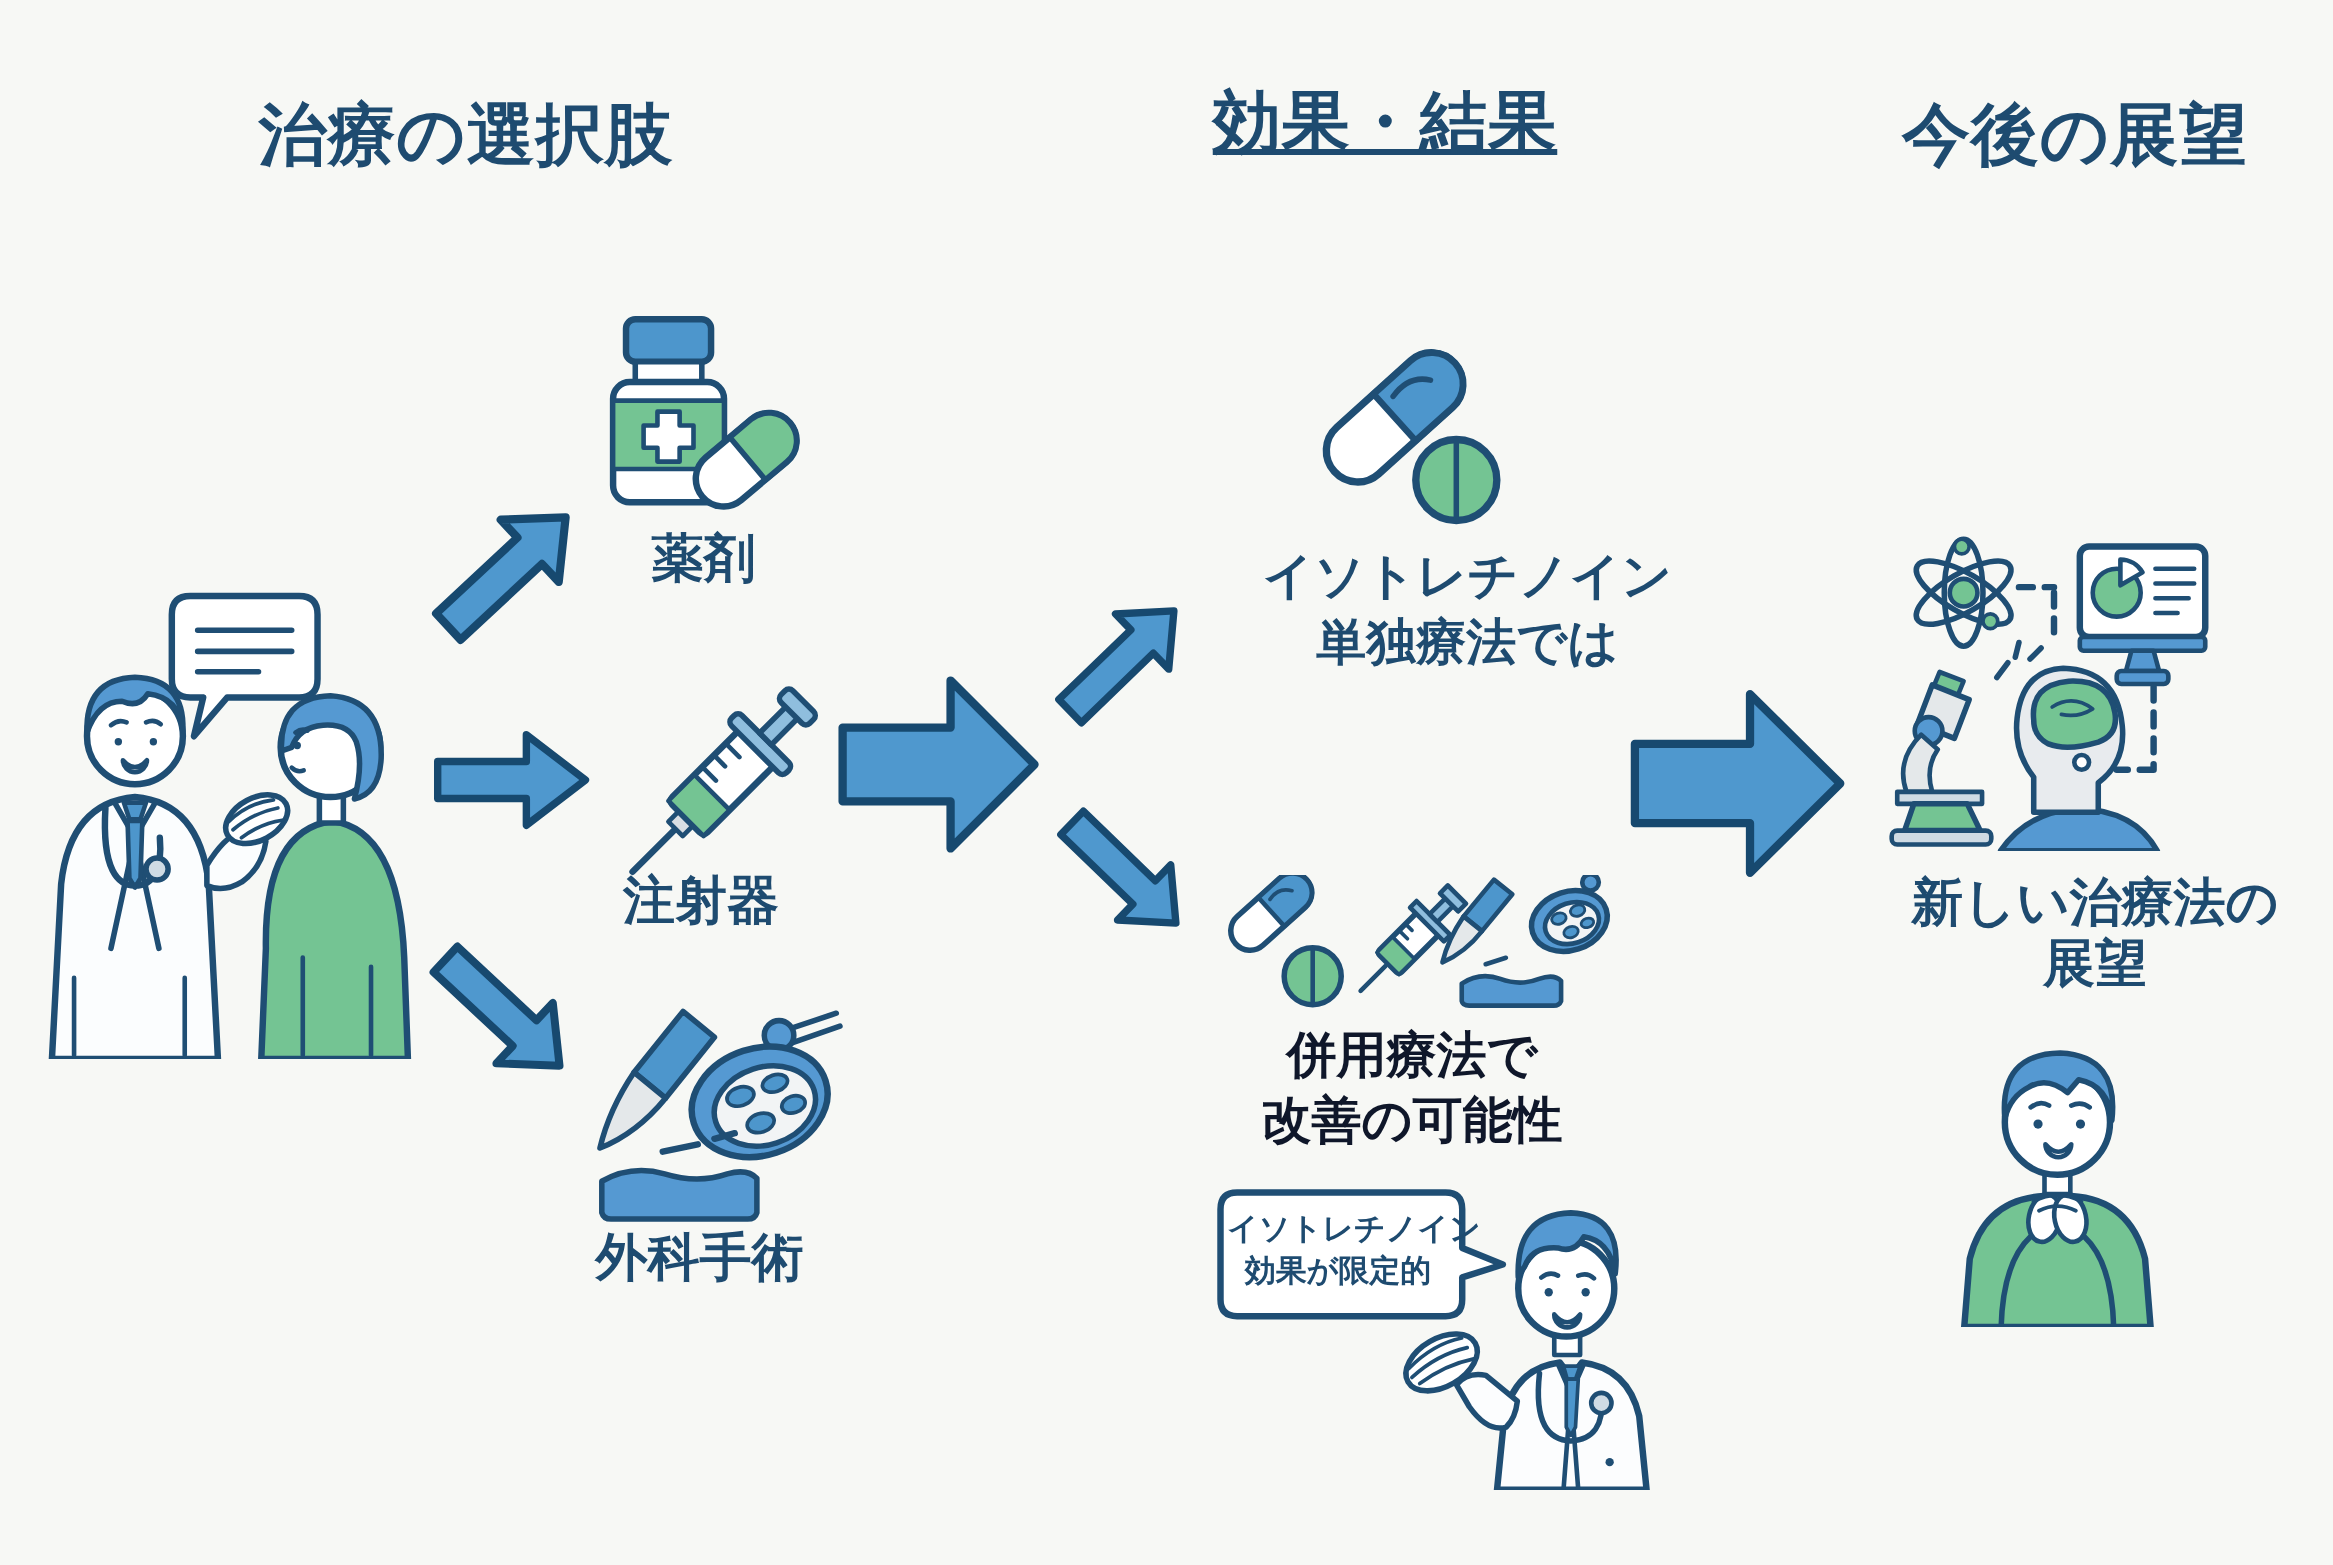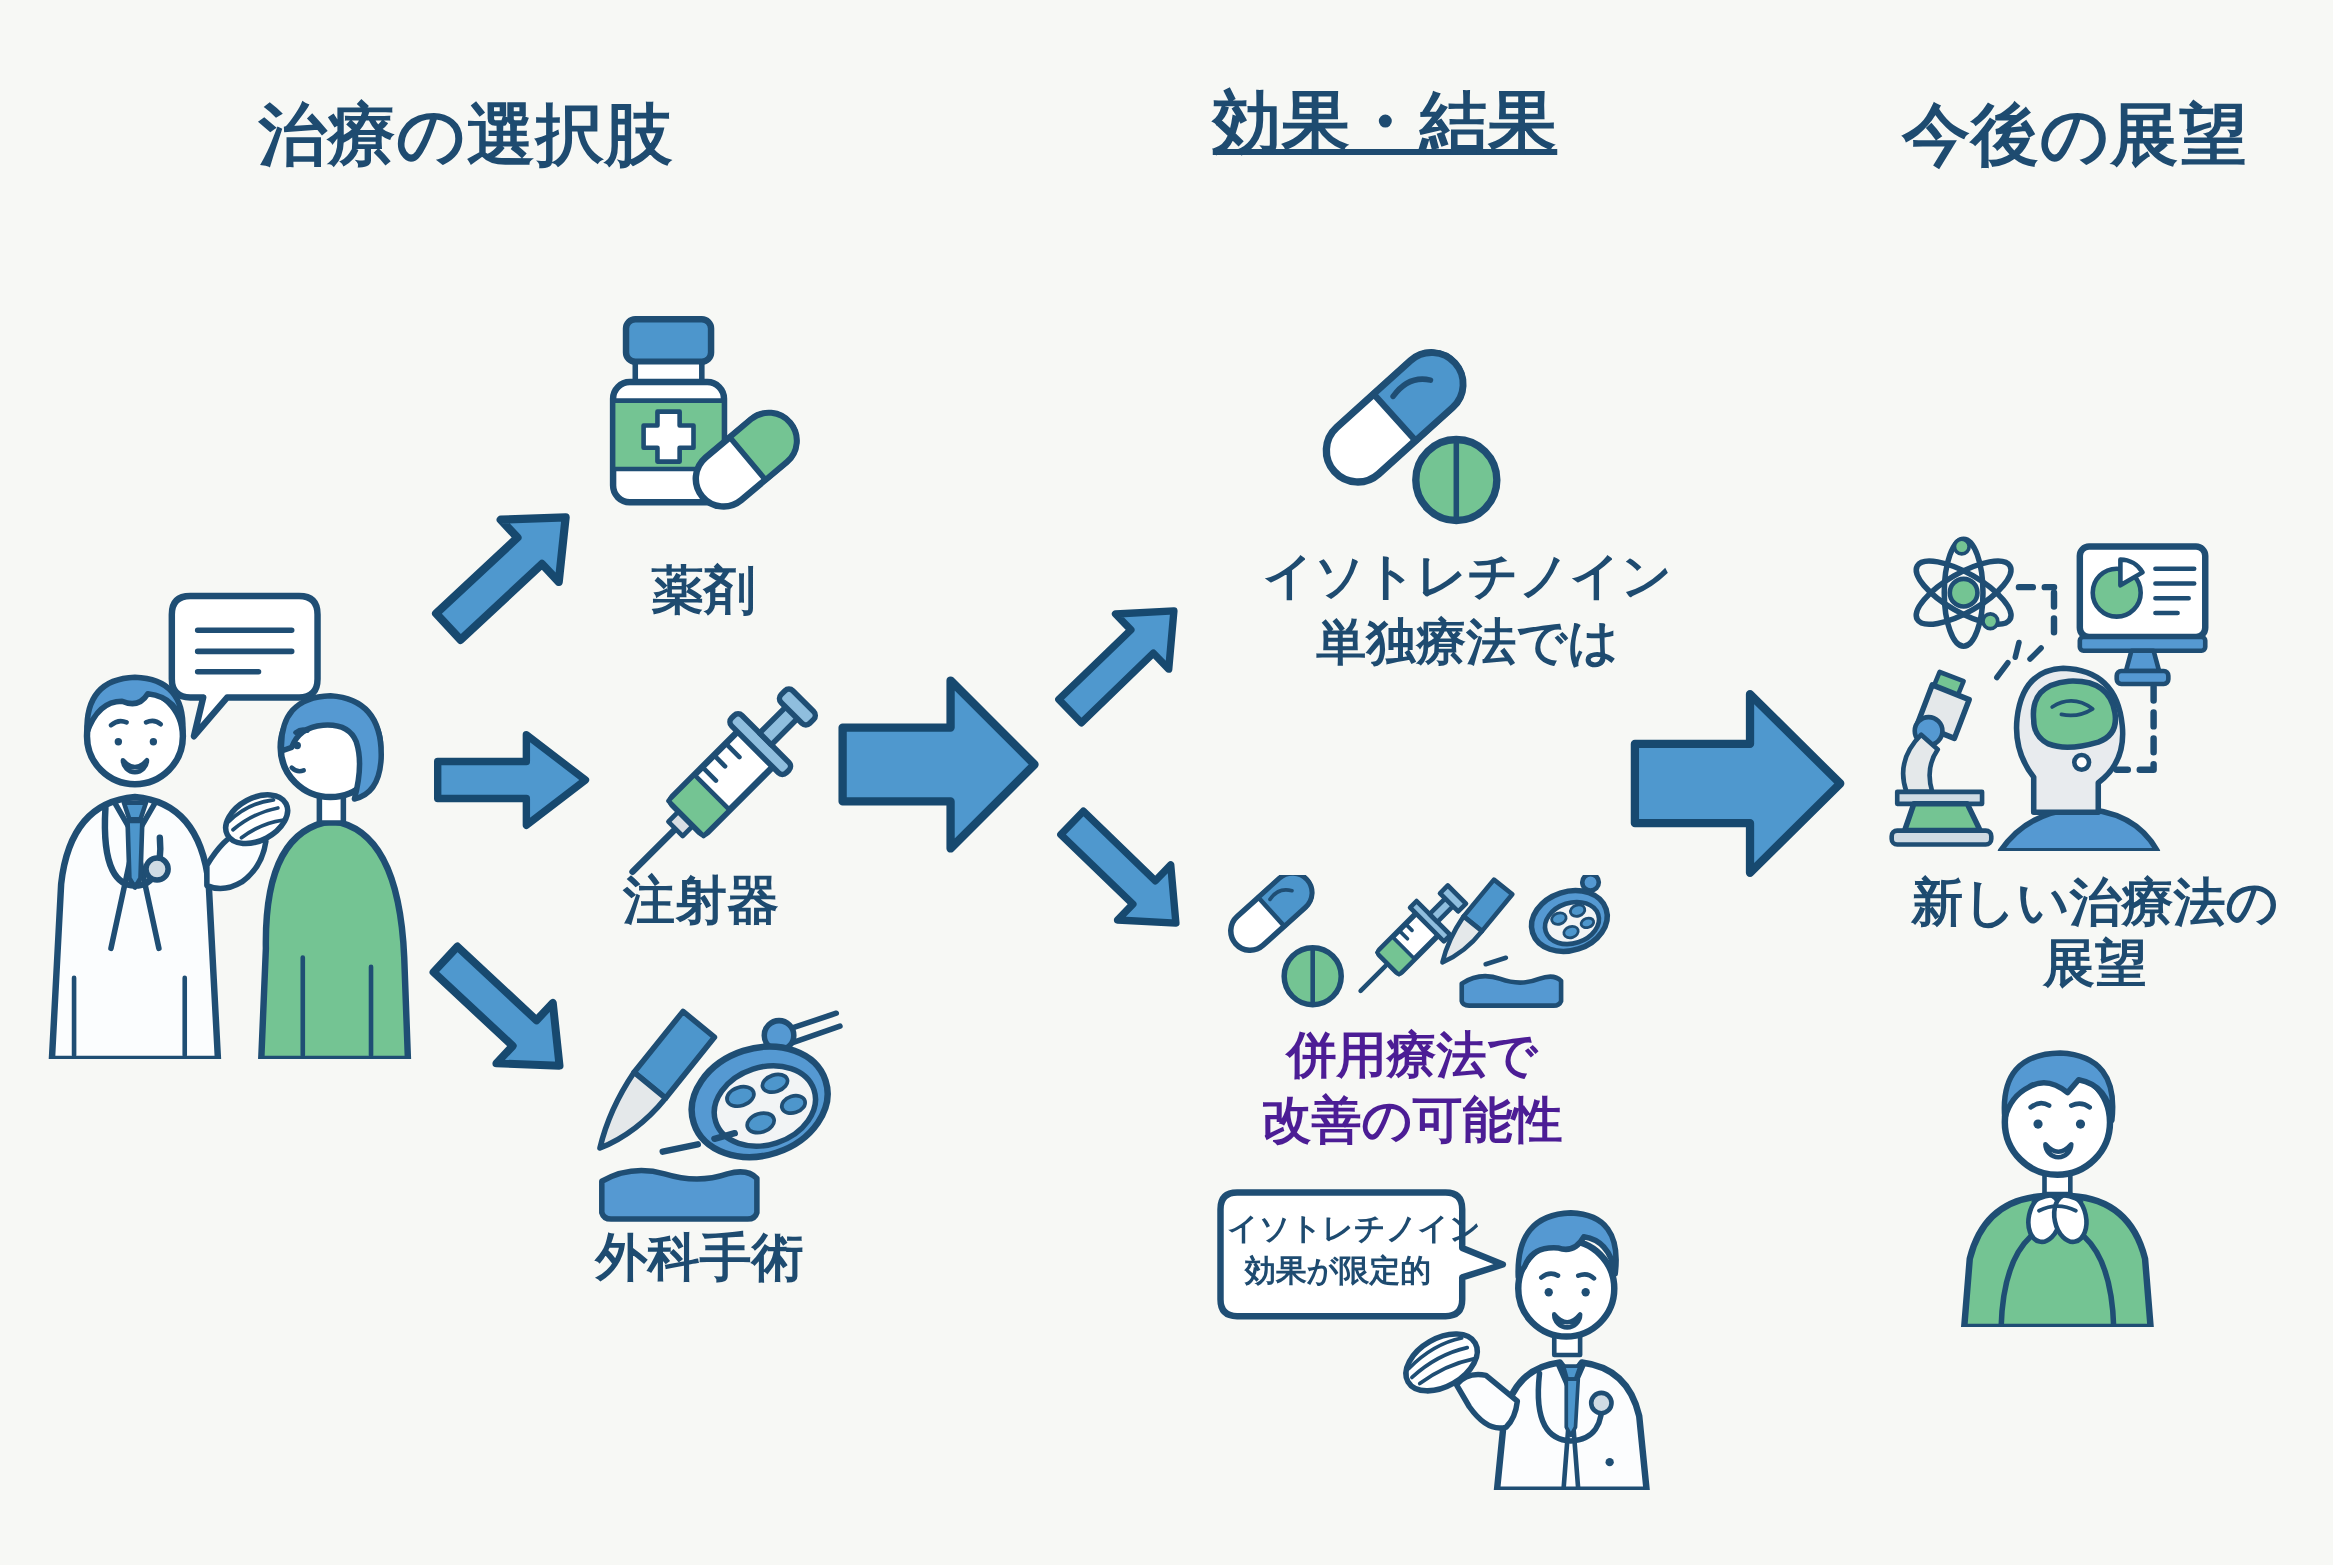--- a/index.html
+++ b/index.html
@@ -2,21 +2,21 @@
 <html style="font-size:14.8px"><head>
 <meta charset="utf-8">
 <style>
   html,body{margin:0;padding:0;background:#e8eae8;}
   .canvas{position:relative;width:2333px;height:1565px;background:#f7f8f5;overflow:hidden;
           font-family:"DejaVu Sans",sans-serif;}
   .abs{position:absolute;}
   .hdr{font-size:68px;font-weight:700;color:#1e4b70;text-align:center;letter-spacing:0.9px;white-space:nowrap;}
   .lbl{font-size:52px;font-weight:700;color:#1e4b70;text-align:center;white-space:nowrap;}
   .outcome{font-size:50px;font-weight:700;color:#1e4b70;text-align:center;line-height:66px;white-space:nowrap;}
-  .outcome2{font-size:50px;font-weight:700;color:#4c1d95;text-align:center;line-height:65px;white-space:nowrap;}
+  .outcome2{font-size:50px;font-weight:700;color:#0f172a;text-align:center;line-height:65px;white-space:nowrap;}
   .future{font-size:52px;font-weight:700;color:#1e4b70;text-align:center;line-height:61px;white-space:nowrap;}
   .bubbletext{font-size:31px;font-weight:700;color:#1e4b70;text-align:center;line-height:42px;white-space:nowrap;}
   svg{display:block;}
 </style>
 </head>
 <body>
 
 <div class="canvas">
 
   <div class="abs hdr" style="left:166px;top:90px;width:600px;">治療の選択肢</div>
@@ -85,21 +85,21 @@
       <rect x="36" y="56" width="72" height="24" fill="#ffffff" stroke-width="6"></rect>
       <rect x="12" y="78" width="120" height="130" rx="18" fill="#ffffff" stroke-width="7"></rect>
       <rect x="12" y="98" width="120" height="74" fill="#74c493" stroke-width="5"></rect>
       <path d="M60,110 h24 v15 h15 v24 h-15 v15 h-24 v-15 h-15 v-24 h15 Z" fill="#ffffff" stroke-width="5"></path>
       <g transform="translate(156,162) rotate(-40)">
         <rect x="-62" y="-30" width="124" height="60" rx="30" fill="#ffffff" stroke-width="7"></rect>
         <path d="M2,-30 h30 a30,30 0 0 1 0,60 h-30 Z" fill="#74c493" stroke-width="6"></path>
       </g>
     </g>
   </svg>
-  <div class="abs lbl" style="left:602px;top:556px;width:203px;">薬剤</div>
+  <div class="abs lbl" style="left:602px;top:524px;width:203px;">薬剤</div>
 
   <svg class="abs" style="left:598px;top:661px;" width="258" height="277" viewBox="0 0 280 300">
     <g transform="translate(128,138) rotate(-45)" stroke="#1f4e74" stroke-linejoin="round" stroke-linecap="round">
       <path d="M-128,0 H-58" stroke-width="7"></path>
       <rect x="-62" y="-11" width="16" height="22" fill="#d9dee3" stroke-width="5"></rect>
       <rect x="-46" y="-27" width="112" height="54" rx="6" fill="#ffffff" stroke-width="7"></rect>
       <rect x="-46" y="-27" width="40" height="54" fill="#74c493" stroke-width="5"></rect>
       <path d="M6,-27 V-6 M24,-27 V-10 M42,-27 V-6" stroke-width="5"></path>
       <rect x="60" y="-42" width="16" height="84" rx="6" fill="#8fbede" stroke-width="6"></rect>
       <rect x="76" y="-9" width="44" height="18" fill="#8fbede" stroke-width="6"></rect>

